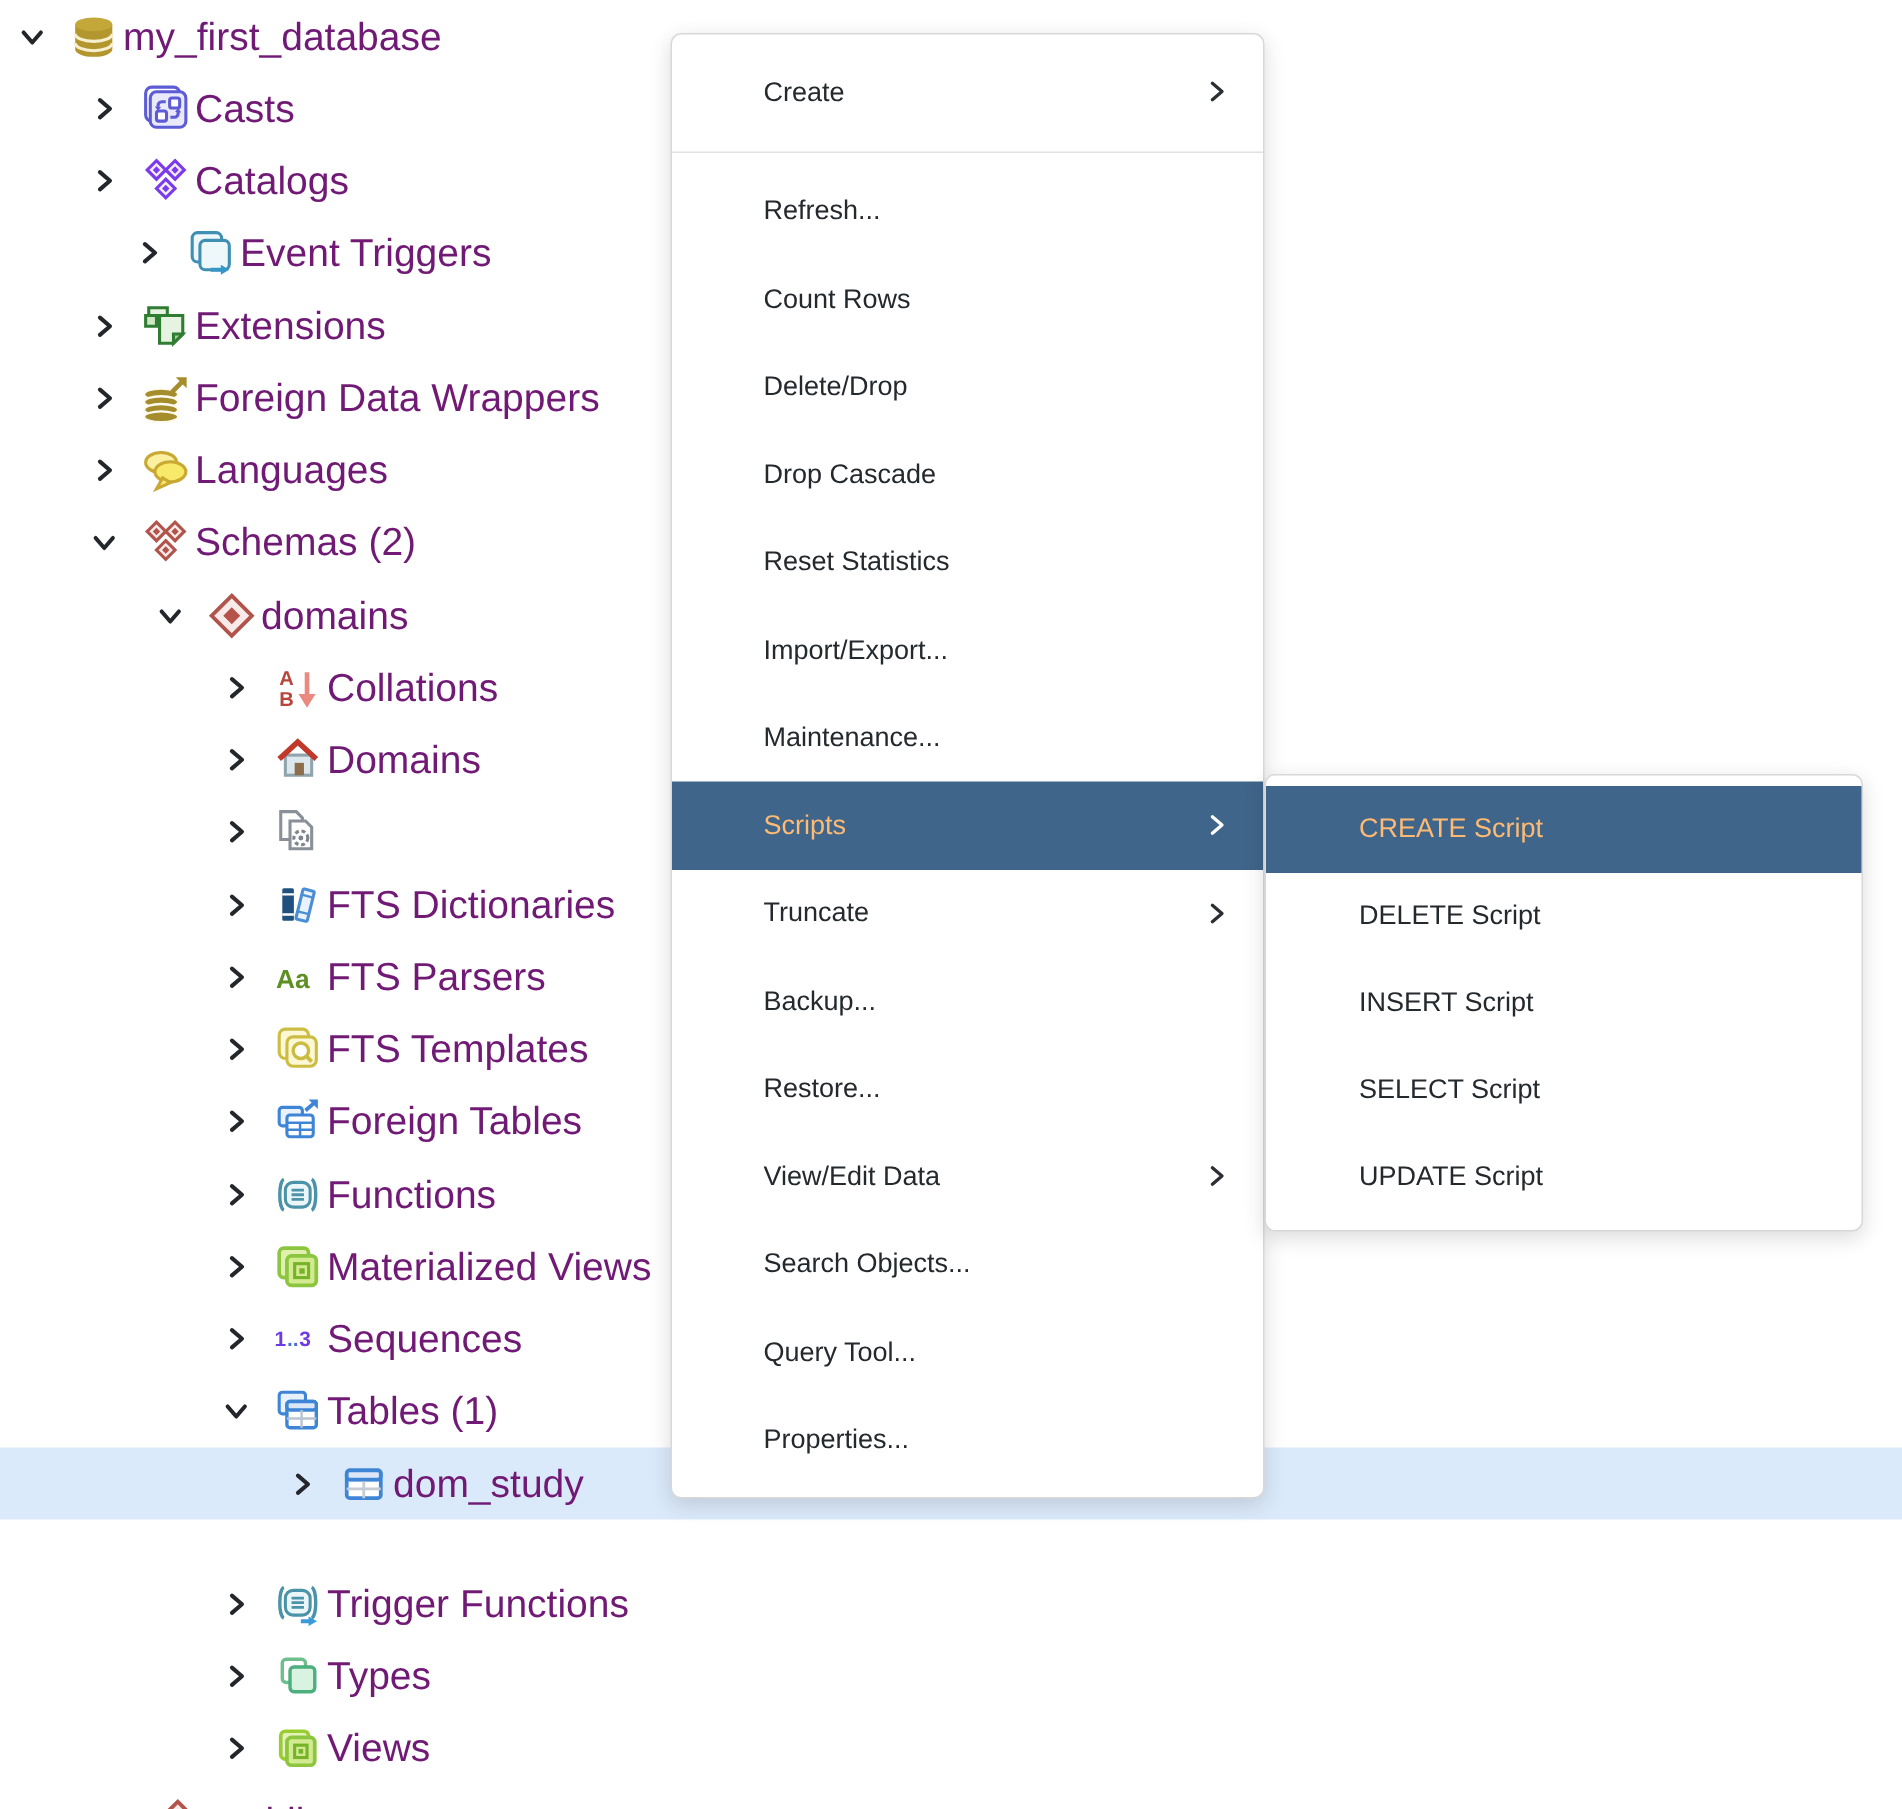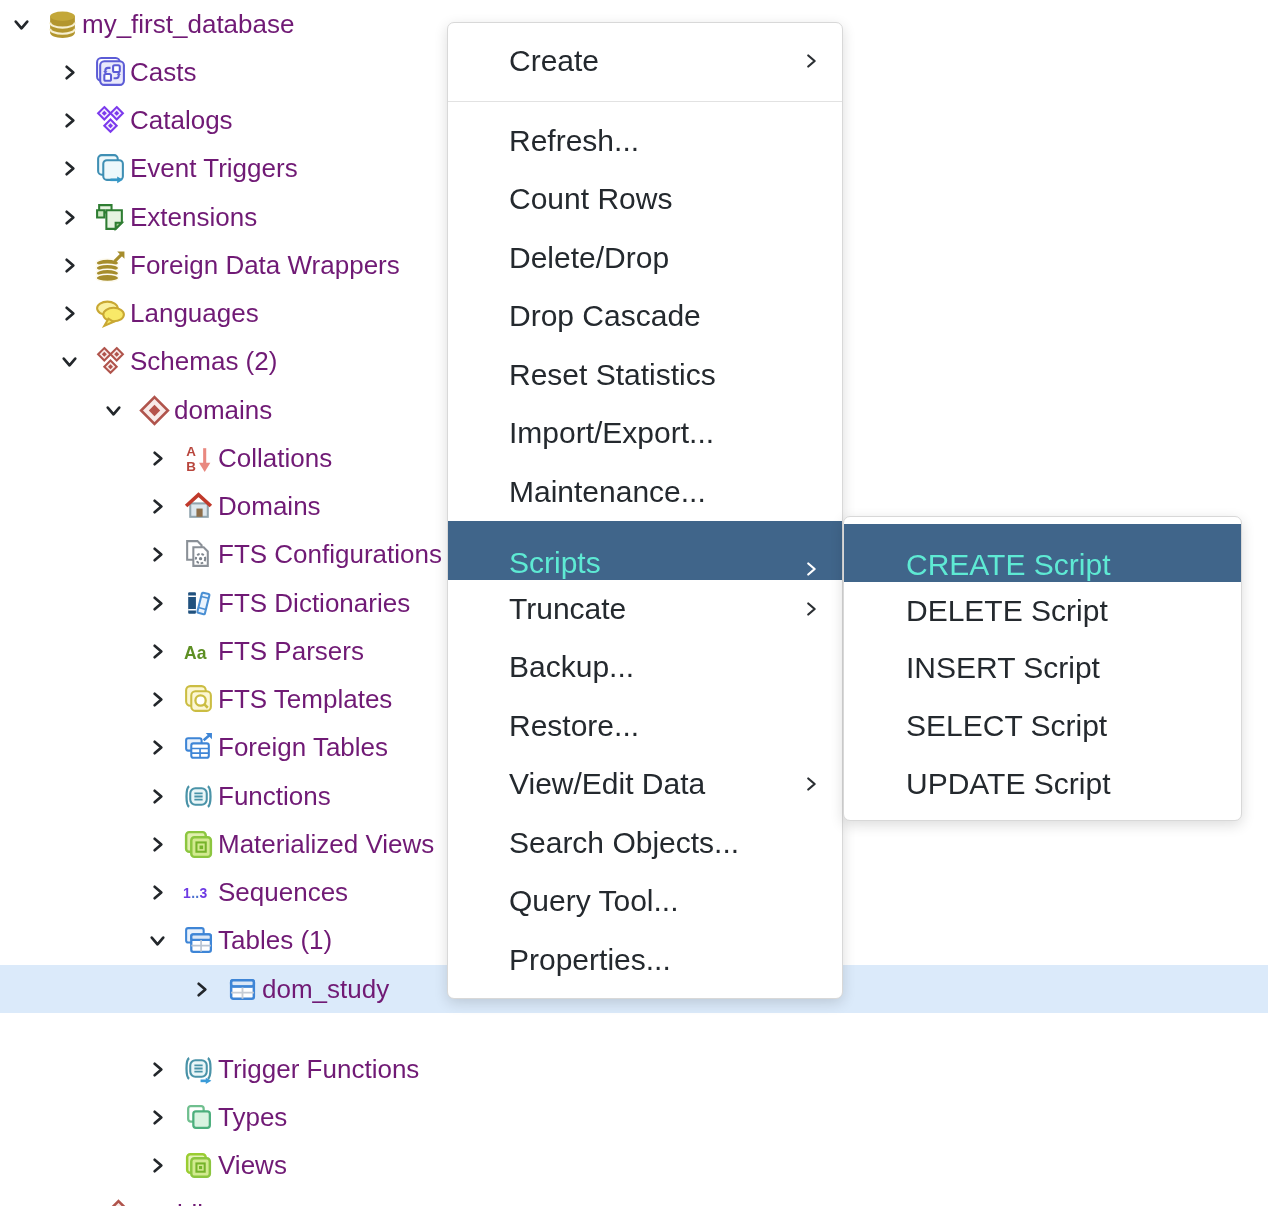--- a/index.html
+++ b/index.html
@@ -29,28 +29,28 @@
   
   .menu {
     position:absolute; background:#fff; box-sizing:border-box;
     border:1px solid #d8d8d8; border-radius:7px;
     box-shadow:0 4px 14px rgba(0,0,0,.14);
   }
   #context-menu { left:447px; top:22px; width:396px; padding:9px 0; z-index:10; }
   #scripts-submenu { left:843px; top:516px; width:399px; padding:7px 0; z-index:11; }
   .menu-item {
     height:58.5px; display:flex; align-items:center;
-    padding:0 20px 0 61px; font-size:30px; color:#24292e;
+    padding:0 20px 0 61px; font-size:18px; color:#24292e;
     box-sizing:border-box;
   }
   #scripts-submenu .menu-item { height:57.8px; padding-left:62px; }
   .menu-item .mi-label { flex:1 1 auto; }
   .mi-arrow { flex:none; display:flex; align-items:center; }
   .mi-arrow svg { width:22px; height:22px; }
-  .menu-item.hl { color:#5eead4;align-items:flex-end; }
+  .menu-item.hl { color:#fdba74; }
   .menu-item.hl svg path { stroke:#ffffff; }
   .menu-sep { border-top:1px solid #e2e2e2; margin:10px 0; height:0; }
 </style>
 </head>
 <body>
 
 <div class="tree" id="tree">
     <div class="tree-row" style="padding-left: 10px;">
       <span class="chev">
         <svg viewBox="0 0 24 24">
@@ -101,21 +101,21 @@
           </g>
           <g fill="#7c3aed">
             <path d="M10 6.6L12.4 9 10 11.4 7.6 9z"></path>
             <path d="M22 6.6L24.4 9 22 11.4 19.6 9z"></path>
             <path d="M16 18.6L18.4 21 16 23.4 13.6 21z"></path>
           </g>
         </svg>
       </span>
       <span class="tree-label">Catalogs</span>
     </div>
-    <div class="tree-row" style="padding-left: 58px;">
+    <div class="tree-row" style="padding-left: 88px;">
       <span class="chev">
         <svg viewBox="0 0 24 24">
           <path d="M9 6l7 6-7 6" fill="none" stroke="#23272b" stroke-width="2.8" stroke-linecap="round" stroke-linejoin="round"></path>
         </svg>
       </span>
       <span class="ticon">
         <svg viewBox="0 0 32 32">
           <rect x="4" y="3" width="19" height="19" rx="3.5" fill="#eef8fb" stroke="#3f8fb4" stroke-width="2"></rect>
           <rect x="9" y="8" width="19" height="19" rx="3.5" fill="#eef8fb" stroke="#3f8fb4" stroke-width="2"></rect>
           <path d="M16 27h7" stroke="#3697c6" stroke-width="2.5" fill="none"></path>
@@ -249,21 +249,20 @@
         </svg>
       </span>
       <span class="ticon">
         <svg viewBox="0 0 32 32">
           <path d="M5 3h10l4 4v14H5z" fill="#fff" stroke="#8a9097" stroke-width="2"></path>
           <path d="M11 9h10l4 4v14H11z" fill="#fff" stroke="#8a9097" stroke-width="2"></path>
           <circle cx="18" cy="20" r="4.5" fill="none" stroke="#7d848c" stroke-width="2" stroke-dasharray="2.5 1.8"></circle>
           <circle cx="18" cy="20" r="1.6" fill="#7d848c"></circle>
         </svg>
       </span>
-      <span class="tree-label">FTS Configurations</span>
     </div>
     <div class="tree-row" style="padding-left: 146px;">
       <span class="chev">
         <svg viewBox="0 0 24 24">
           <path d="M9 6l7 6-7 6" fill="none" stroke="#23272b" stroke-width="2.8" stroke-linecap="round" stroke-linejoin="round"></path>
         </svg>
       </span>
       <span class="ticon">
         <svg viewBox="0 0 32 32">
           <rect x="6" y="5" width="7.5" height="21" rx="1" fill="#20517e"></rect>

